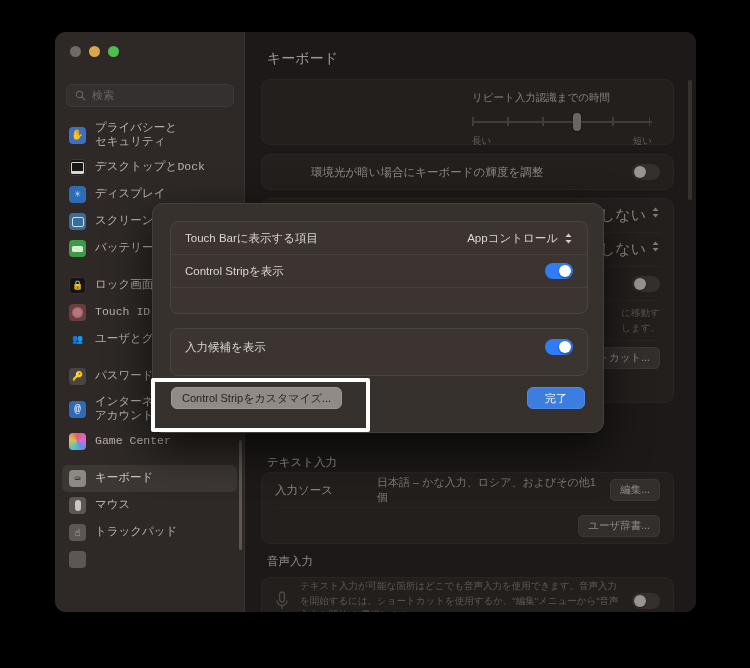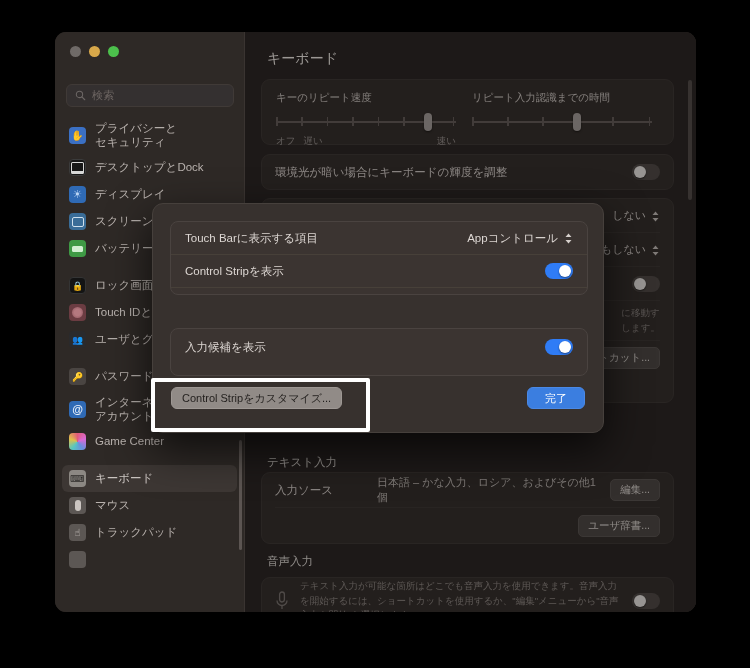--- a/index.html
+++ b/index.html
@@ -51,20 +51,21 @@
     border-radius: 6px;
     display: flex; align-items: center; gap: 6px;
     padding: 0 8px;
   }
   .search-ico { width: 11px; height: 11px; flex: 0 0 auto; opacity: .55; }
   .search-ph { font-size: 11px; color: #6e6663; letter-spacing: .2px; }
 
   .sb-scroll {
     position: absolute; left: 0; top: 84px; right: 0; bottom: 0;
     overflow: hidden;
+    font-family: Liberation Mono, monospace;
   }
   .sb-item {
     display: flex; align-items: center; gap: 9px;
     height: 27px;
     margin: 0 7px;
     padding: 0 7px;
     border-radius: 6px;
     color: #b9b2ae;
     font-size: 11.5px;
     white-space: nowrap;
@@ -180,21 +181,21 @@
     display: flex; justify-content: space-between;
     margin-top: 7px; font-size: 9.5px; color: #8e8784;
   }
   .sl-labels .lhs { display: flex; gap: 8px; }
 
   .c-ambient {
     position: absolute; left: 16px; top: 122px; width: 413px; height: 36px;
     display: flex; align-items: center; justify-content: space-between;
     padding: 0 13px;
   }
-  .row-label { font-size: 11.5px; color: #c8c1bd; }
+  .row-label { font-size: 11.5px; color: #c8c1bd; margin-left: 36px; }
 
   .toggle {
     width: 28px; height: 16px; border-radius: 9px;
     position: relative; flex: 0 0 auto;
   }
   .toggle.off { background: #4c4643; }
   .toggle.on  { background: #2f7cf6; }
   .toggle .knob {
     position: absolute; top: 2px; width: 12px; height: 12px;
     border-radius: 50%; background: #d9d4d1;
@@ -207,22 +208,22 @@
   .c-hidden {
     position: absolute; left: 16px; top: 166px; width: 413px; height: 205px;
     padding: 0 13px;
   }
   .h-row {
     height: 34px; display: flex; align-items: center; justify-content: flex-end;
     border-bottom: 1px solid #3a3431;
   }
   .h-row:last-child { border-bottom: none; }
   .popup {
-    display: inline-flex; align-items: flex-end; gap: 5px;
-    font-size: 11px; color: #c5beba;
+    display: inline-flex; align-items: flex-start; gap: 5px;
+    font-size: 15px; color: #c5beba;
   }
   .chev {
     width: 9px; height: 13px; flex: 0 0 auto;
   }
   .h-note {
     font-size: 9.5px; color: #7e7774; line-height: 1.5;
     text-align: left; padding-left: 150px;
   }
   .mini-btn {
     display: inline-block;
@@ -278,21 +279,21 @@
     border: 1px solid #46403c;
     border-radius: 11px;
     box-shadow: 0 16px 44px rgba(0,0,0,.7);
   }
   .sheet-card {
     position: absolute; left: 17px; width: 418px;
     background: #3b3431;
     border: 1px solid #4a4340;
     border-radius: 8px;
   }
-  .sc1 { top: 17px; height: 74px; }
+  .sc1 { top: 17px; height: 93px; }
   .sc2 { top: 124px; height: 48px; }
 
   .s-row {
     height: 33px; display: flex; align-items: center; padding: 0 14px;
     justify-content: space-between;
   }
   .s-row.div { border-bottom: 1px solid #474039; }
   .s-label { font-size: 11.5px; color: #ddd7d3; }
   .s-popup {
     display: inline-flex; align-items: center; gap: 6px;
@@ -441,55 +442,37 @@
 
       <div class="sb-bar"></div>
     </div>
 
     <div class="content">
 
       <div class="page-title">キーボード</div>
 
       <div class="card c-sliders">
 
-        <div class="slider-col left">
-          <div class="sl-title">キーのリピート速度</div>
-          <div class="sl-track">
-            <div class="sl-line"></div>
-            <div class="sl-tick" style="left:0"></div>
-            <div class="sl-tick" style="left:25.4px"></div>
-            <div class="sl-tick" style="left:50.8px"></div>
-            <div class="sl-tick" style="left:76.2px"></div>
-            <div class="sl-tick" style="left:101.6px"></div>
-            <div class="sl-tick" style="left:127px"></div>
-            <div class="sl-tick" style="left:152.4px"></div>
-            <div class="sl-tick" style="left:176.5px"></div>
-            <div class="sl-knob" style="left:148px"></div>
-          </div>
-          <div class="sl-labels">
-            <span class="lhs">
-              <span>オフ</span>
-              <span>遅い</span>
-            </span>
-            <span>速い</span>
-          </div>
-        </div>
 
         <div class="slider-col right">
           <div class="sl-title">リピート入力認識までの時間</div>
           <div class="sl-track">
             <div class="sl-line"></div>
             <div class="sl-tick" style="left:0"></div>
             <div class="sl-tick" style="left:35px"></div>
             <div class="sl-tick" style="left:70px"></div>
             <div class="sl-tick" style="left:105px"></div>
             <div class="sl-tick" style="left:140px"></div>
             <div class="sl-tick" style="left:176.5px"></div>
             <div class="sl-knob" style="left:101px"></div>
           </div>
+          <div class="sl-labels">
+            <span>長い</span>
+            <span>短い</span>
+          </div>
         </div>
       </div>
 
       <div class="card c-ambient">
         <span class="row-label">環境光が暗い場合にキーボードの輝度を調整</span>
         <span class="toggle off">
             <span class="knob"></span>
           </span>
       </div>
 

